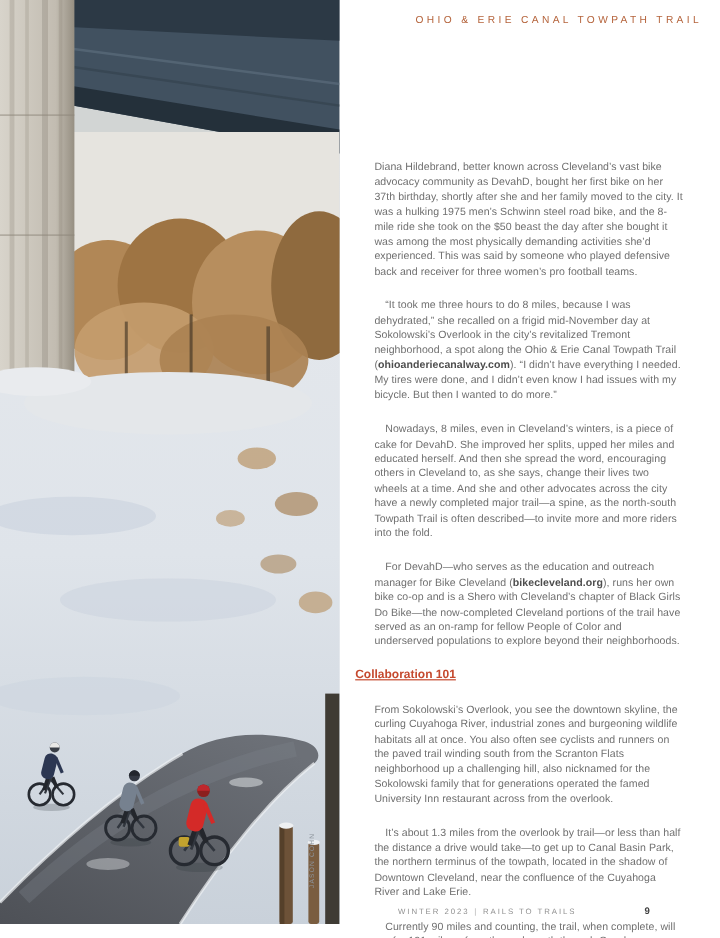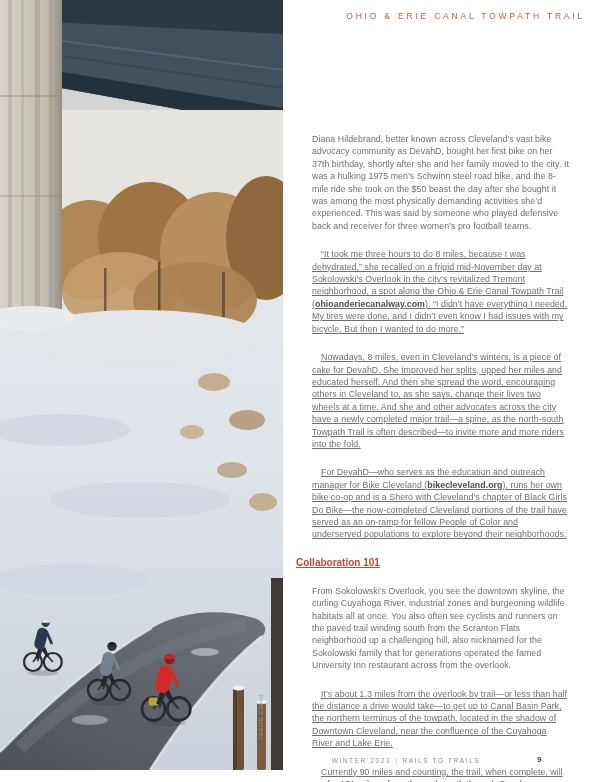--- a/index.html
+++ b/index.html
@@ -13,21 +13,21 @@
 
   
   .photo{position:absolute;left:0;top:0;width:283px;height:770px;overflow:hidden;background:#dde2e8;}
   .photo svg{display:block;}
   .credit{position:absolute;left:258px;top:694px;writing-mode:vertical-rl;transform:rotate(180deg);
           font-size:5.5px;letter-spacing:1px;color:#8d949c;white-space:nowrap;}
 
   
   .column{position:absolute;left:296px;top:117px;width:289px;}
   .column p{margin:16px;font-size:8.8px;line-height:12.4px;color:#6f6f6f;letter-spacing:0.05px;}
-  .column p.ind{text-indent:9px;text-decoration:underline;}
+  .column p.ind{text-indent:9px;}
   .inline-link{font-weight:bold;color:#4d4d4d;text-decoration:none;}
   h2.sub{margin:9px 0 2px 0;font-size:10px;line-height:12px;font-weight:bold;color:#c5492e;text-decoration:underline;}
 
   
   .footer-line{position:absolute;top:757px;left:296px;width:220px;text-align:center;
                font-size:6.5px;letter-spacing:1.6px;color:#909090;white-space:nowrap;}
   .footer-line .sep{margin:0 4px;color:#b0b0b0;}
   .page-num{position:absolute;top:755px;left:537px;font-size:8px;font-weight:bold;color:#3f3f3f;}
 </style>
 </head>

